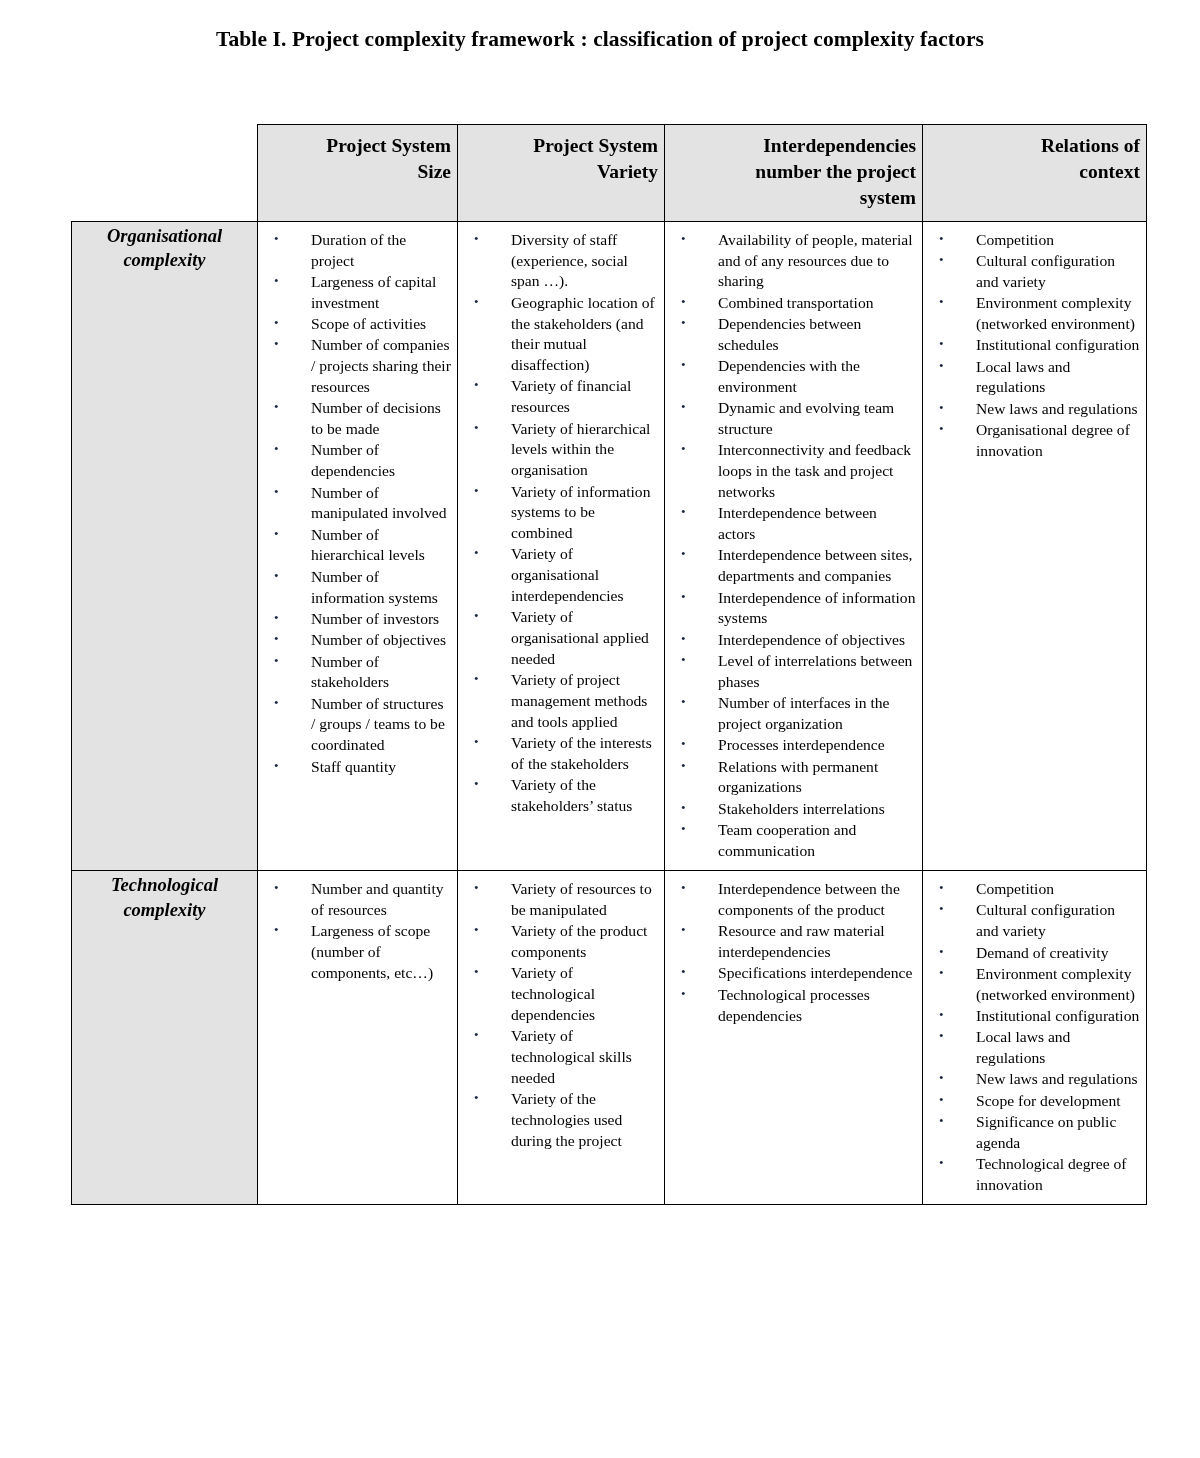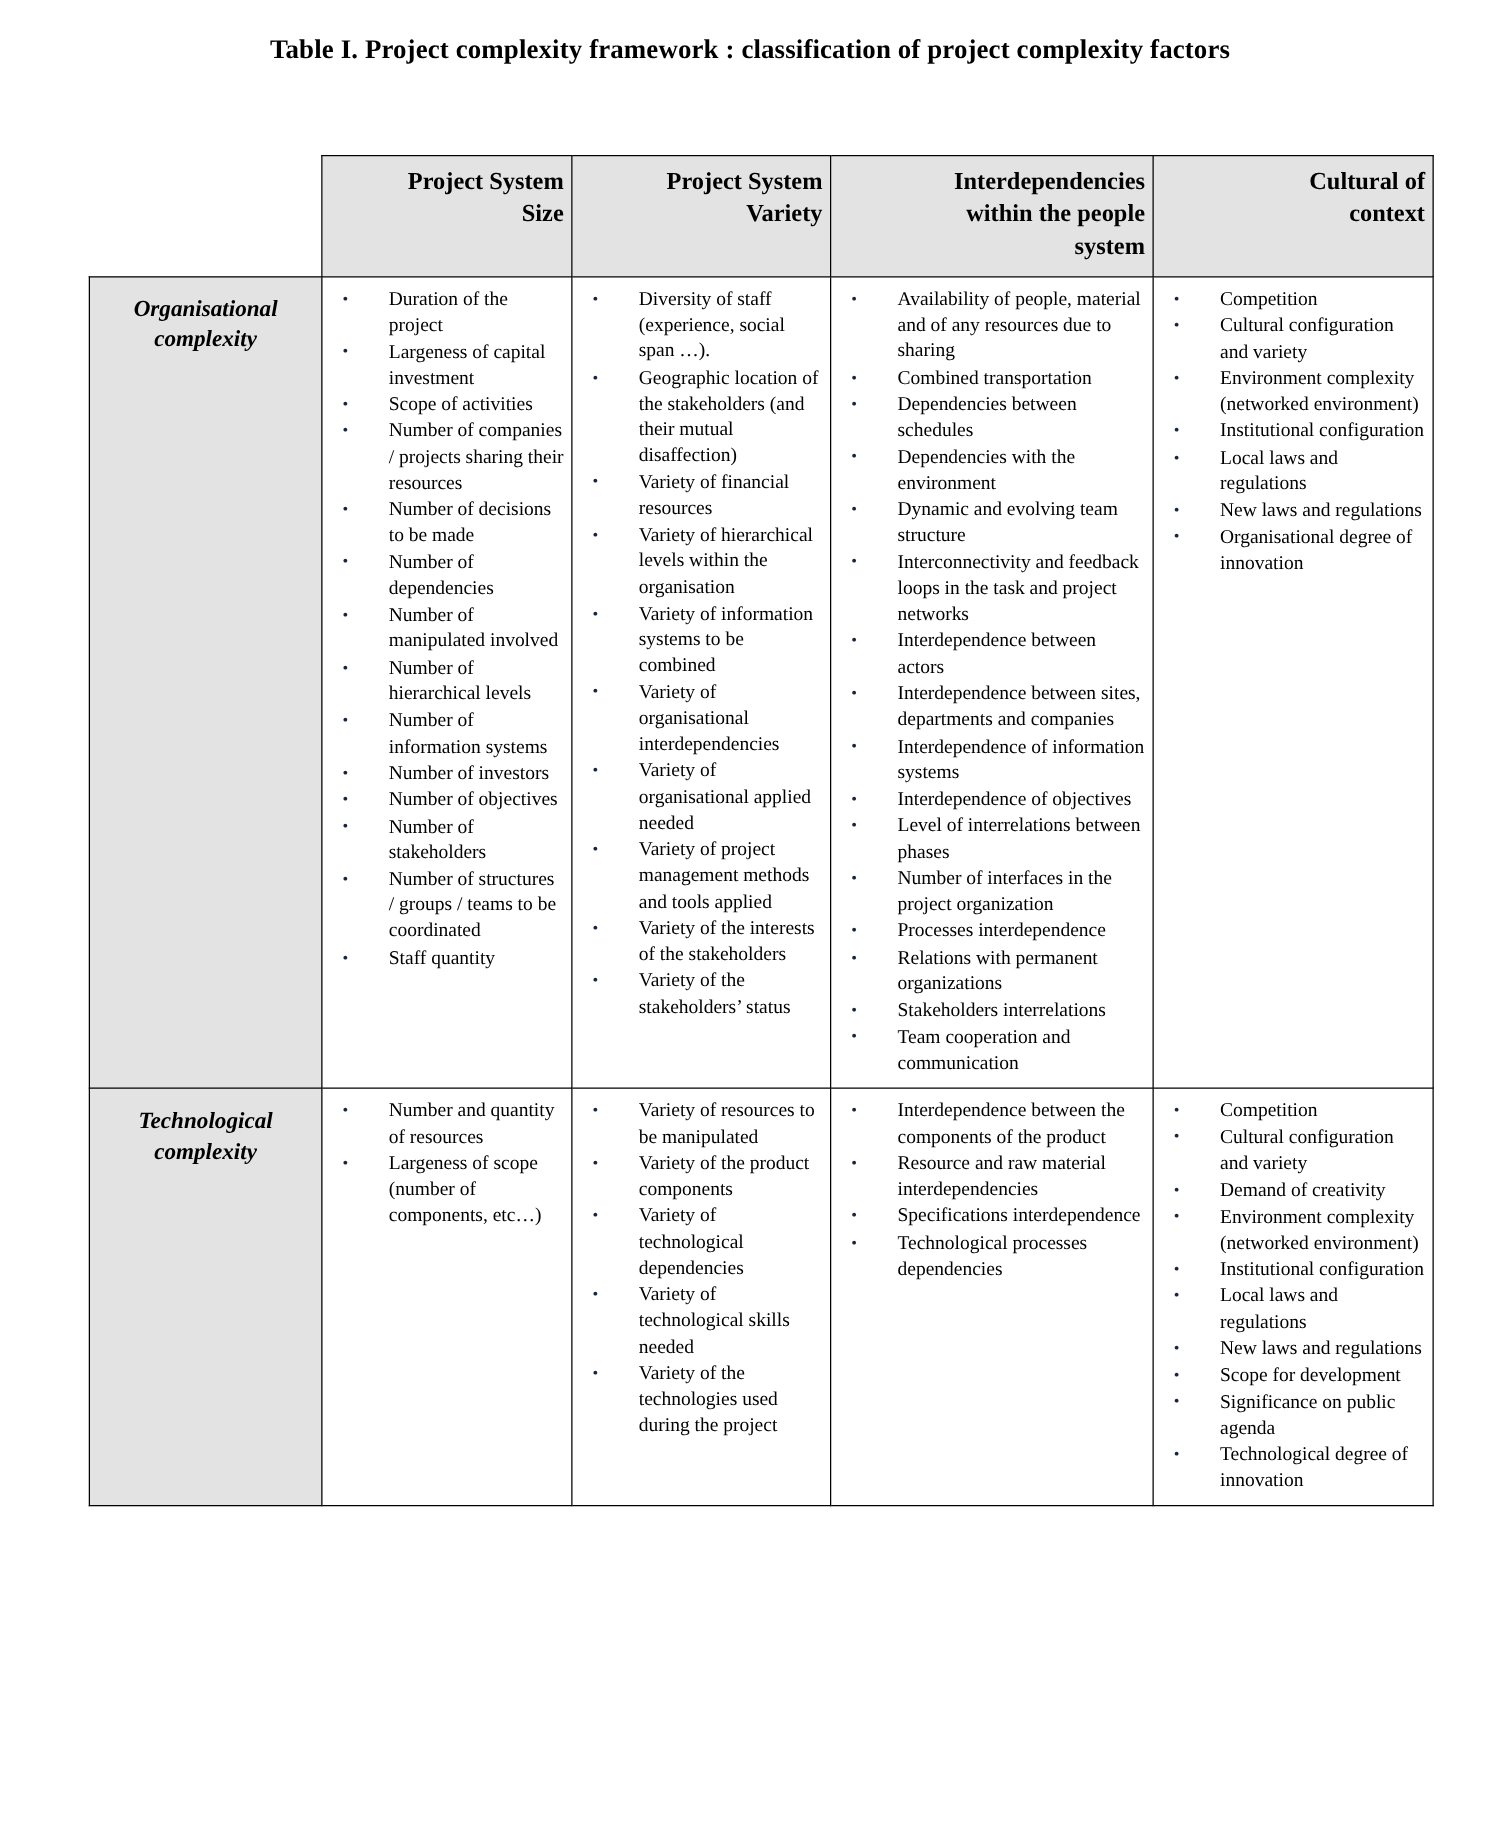--- a/index.html
+++ b/index.html
@@ -77,21 +77,21 @@
 
   th.row-head {
     border: 1.6px solid #000000;
     background: #e3e3e3;
     text-align: center;
     vertical-align: top;
     font-size: 18.5px;
     font-weight: bold;
     font-style: italic;
     line-height: 1.33;
-    padding: 14px 6px 6px 6px;
+    padding: 2px 6px 6px 6px;
     font-family: "Liberation Serif", "DejaVu Serif", serif;
   }
 
   td.cell {
     border: 1.6px solid #000000;
     background: #ffffff;
     vertical-align: top;
     padding: 8px 6px 8px 4px;
     margin-left: 38px;
   }
@@ -146,25 +146,25 @@
           <th class="col-head">
             <span class="hdr-line">Project System</span>
             <span class="hdr-line">Size</span>
           </th>
           <th class="col-head">
             <span class="hdr-line">Project System</span>
             <span class="hdr-line">Variety</span>
           </th>
           <th class="col-head">
             <span class="hdr-line">Interdependencies</span>
-            <span class="hdr-line">within the people</span>
+            <span class="hdr-line">number the project</span>
             <span class="hdr-line">system</span>
           </th>
           <th class="col-head">
-            <span class="hdr-line">Cultural of</span>
+            <span class="hdr-line">Relations of</span>
             <span class="hdr-line">context</span>
           </th>
         </tr>
       </thead>
       <tbody>
 
         <tr>
           <th class="row-head">
             <span class="hdr-line">Organisational</span>
             <span class="hdr-line">complexity</span>

